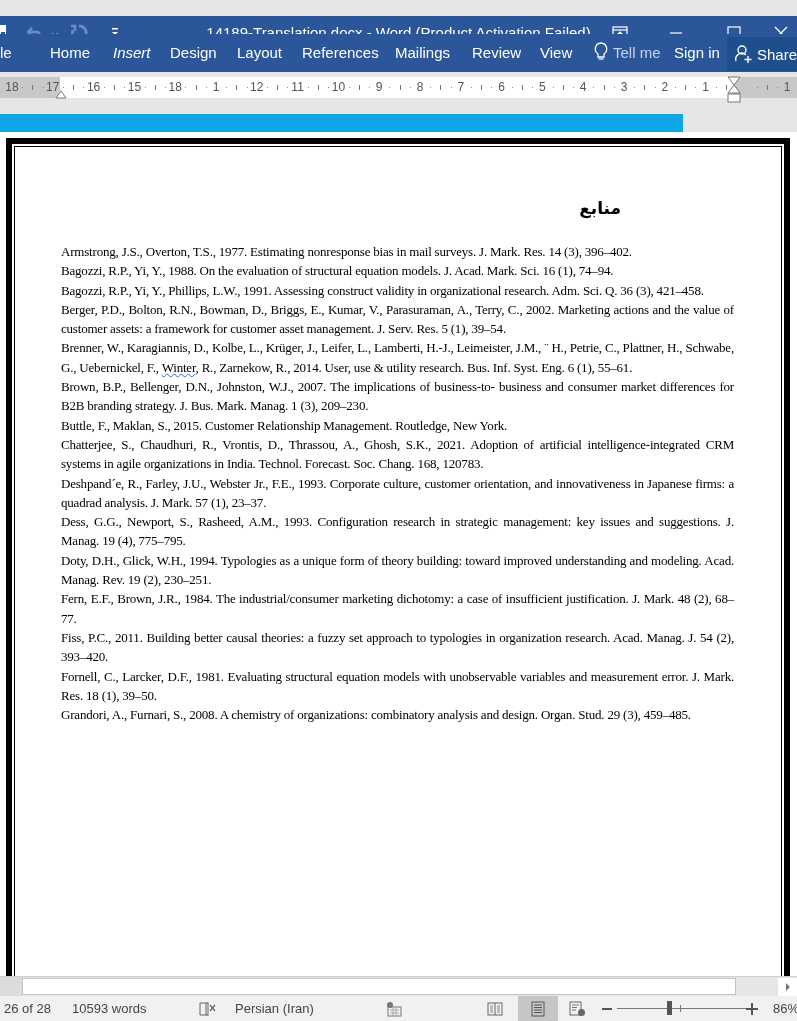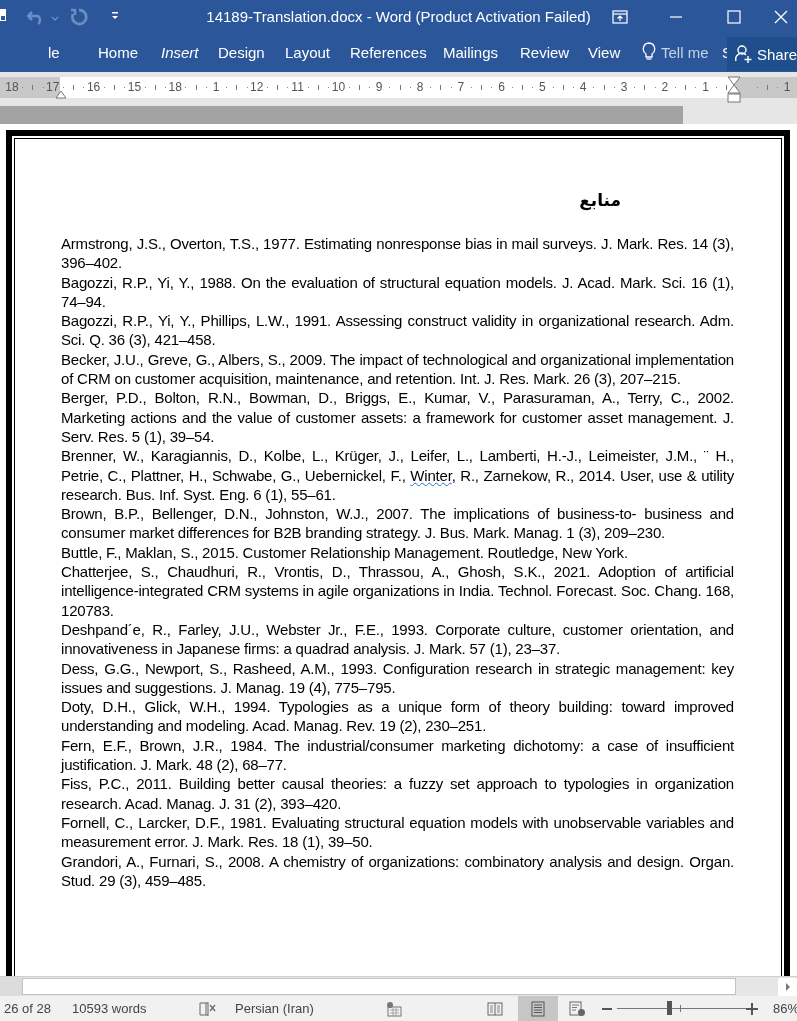--- a/index.html
+++ b/index.html
@@ -1,49 +1,49 @@
 <!DOCTYPE html>
 <html><head>
 <meta charset="utf-8">
 <style>
   * { box-sizing: border-box; margin: 0; padding: 0; }
   html, body { width: 797px; height: 1021px; overflow: hidden; background: #e6e6e6; font-family: "Liberation Sans", "DejaVu Sans", sans-serif; }
   #app { position: relative; width: 797px; height: 1021px; overflow: hidden; }
 
   
-  #titlebar { position: absolute; left: 0; top: 0; width: 797px; height: 34px; background: #2b579a; color: #fff; }
+  #titlebar { position: absolute; left: 0; top: 16px; width: 797px; height: 34px; background: #2b579a; color: #fff; }
   #titlebar .qa { position: absolute; top: 7px; height: 20px; color: #fff; font-size: 14px; line-height: 20px; text-align: center; }
   #titlebar .title { position: absolute; left: 0; right: 0; top: 8px; text-align: center; font-size: 15px; color: #fff; letter-spacing: 0; pointer-events: none; }
   .winbtn { position: absolute; top: 0; height: 34px; width: 44px; display: flex; align-items: center; justify-content: center; }
 
   
   #ribbon { position: absolute; left: 0; top: 34px; width: 797px; height: 38px; background: #2b579a; color: #fff; font-size: 15px; }
-  .rtab { position: absolute; top: 9px; line-height: 20px; color: #fff; white-space: nowrap; margin-left: 48px; }
+  .rtab { position: absolute; top: 9px; line-height: 20px; color: #fff; white-space: nowrap; }
   #share-btn { position: absolute; left: 727px; top: 3px; width: 75px; height: 34px; background: #1e4e8c; display: flex; align-items: center; padding-left: 8px; }
   #share-btn span.lbl { margin-left: 4px; color: #fff; font-size: 15px; }
 
   
   #ruler-wrap { position: absolute; left: 0; top: 72px; width: 797px; height: 34px; background: #e6e6e6; }
   #ruler-strip { position: absolute; left: 0; top: 77px; width: 797px; height: 21px; background: #ffffff; }
   #ruler-left-gray { position: absolute; left: 0; top: 77px; width: 60px; height: 21px; background: #c8c8c8; }
   #ruler-right-gray { position: absolute; left: 734px; top: 77px; width: 63px; height: 21px; background: #c8c8c8; }
   .rnum { position: absolute; top: 80px; font-size: 12px; color: #555; line-height: 14px; transform: translateX(-50%); }
   .rtick { position: absolute; top: 85px; width: 1px; height: 5px; background: #777; }
   .rdot { position: absolute; top: 87px; width: 1px; height: 1px; background: #888; }
 
   
   #doc-area { position: absolute; left: 0; top: 106px; width: 797px; height: 870px; background: #e6e6e6; overflow: hidden; }
-  #page { position: absolute; left: 0; top: 0; width: 683px; height: 870px; background: #a3a3a3; }
+  #page { position: absolute; left: 0; top: 8px; width: 683px; height: 870px; background: #0ea5e9; }
   #page-sheet { position: absolute; left: 0; top: 18px; width: 797px; height: 860px; background: #fff; }
   #border-outer { position: absolute; left: 6px; top: 24px; width: 784px; height: 900px; border-top: 6px solid #000; border-left: 6px solid #000; border-right: 6px solid #000; }
   #border-inner { position: absolute; left: 14px; top: 32px; width: 768px; height: 900px; border-top: 1.5px solid #000; border-left: 1.5px solid #000; border-right: 1.5px solid #000; }
 
   #heading { position: absolute; right: 62px; top: 84px; font-family: "DejaVu Sans", sans-serif; font-weight: bold; font-size: 17px; color: #000; direction: rtl; }
 
-  #refs { position: absolute; left: 61px; top: 128px; width: 673px; font-family: Liberation Sans, sans-serif; font-size: 15px; line-height: 19.3px; color: #000; }
+  #refs { position: absolute; left: 61px; top: 128px; width: 673px; font-family: Liberation Serif, serif; font-size: 13px; line-height: 19.3px; color: #000; }
   .ref { text-align: justify; text-align-last: left; letter-spacing: -0.2px; word-spacing: 0px; }
   .squiggle { text-decoration: underline wavy #2b6cd8; text-decoration-thickness: 1px; }
 
   
   #hscroll { position: absolute; left: 0; top: 976px; width: 797px; height: 20px; background: #e6e6e6; border-top: 1px solid #d0d0d0; }
   #hscroll-left-gray { position: absolute; left: 0; top: 0; width: 22px; height: 20px; background: #dcdcdc; }
   #hscroll-thumb { position: absolute; left: 22px; top: 1px; width: 714px; height: 17px; background: #fff; border: 1px solid #c3c3c3; }
   #hscroll-right-btn { position: absolute; left: 778px; top: 1px; width: 19px; height: 18px; background: #fff; display: flex; align-items: center; justify-content: center; }
 
   
@@ -248,31 +248,30 @@
       <div id="page-sheet"></div>
       <div id="border-outer"></div>
       <div id="border-inner"></div>
 
       <div id="heading">منابع</div>
 
       <div id="refs">
         <p class="ref">Armstrong, J.S., Overton, T.S., 1977. Estimating nonresponse bias in mail surveys. J. Mark. Res. 14 (3), 396–402.</p>
         <p class="ref">Bagozzi, R.P., Yi, Y., 1988. On the evaluation of structural equation models. J. Acad. Mark. Sci. 16 (1), 74–94.</p>
         <p class="ref">Bagozzi, R.P., Yi, Y., Phillips, L.W., 1991. Assessing construct validity in organizational research. Adm. Sci. Q. 36 (3), 421–458.</p>
-        <p class="ref">Becker, J.U., Greve, G., Albers, S., 2009. The impact of technological and organizational implementation of CRM on customer acquisition, maintenance, and retention. Int. J. Res. Mark. 26 (3), 207–215.</p>
         <p class="ref">Berger, P.D., Bolton, R.N., Bowman, D., Briggs, E., Kumar, V., Parasuraman, A., Terry, C., 2002. Marketing actions and the value of customer assets: a framework for customer asset management. J. Serv. Res. 5 (1), 39–54.</p>
         <p class="ref"><span>Brenner, W., Karagiannis, D., Kolbe, L., Krüger, J., Leifer, L., Lamberti, H.-J., Leimeister, J.M., ¨       H., Petrie, C., Plattner, H., Schwabe, G., Uebernickel, F., </span><span class="squiggle">Winter</span><span>, R., Zarnekow, R., 2014. User, use &amp; utility research. Bus. Inf. Syst. Eng. 6 (1), 55–61.</span></p>
         <p class="ref">Brown, B.P., Bellenger, D.N., Johnston, W.J., 2007. The implications of business-to- business and consumer market differences for B2B branding strategy. J. Bus. Mark. Manag. 1 (3), 209–230.</p>
         <p class="ref">Buttle, F., Maklan, S., 2015. Customer Relationship Management. Routledge, New York.</p>
         <p class="ref">Chatterjee, S., Chaudhuri, R., Vrontis, D., Thrassou, A., Ghosh, S.K., 2021. Adoption of artificial intelligence-integrated CRM systems in agile organizations in India. Technol. Forecast. Soc. Chang. 168, 120783.</p>
         <p class="ref">Deshpand´e, R., Farley, J.U., Webster Jr., F.E., 1993. Corporate culture, customer orientation, and innovativeness in Japanese firms: a quadrad analysis. J. Mark. 57 (1), 23–37.</p>
         <p class="ref">Dess, G.G., Newport, S., Rasheed, A.M., 1993. Configuration research in strategic management: key issues and suggestions. J. Manag. 19 (4), 775–795.</p>
         <p class="ref">Doty, D.H., Glick, W.H., 1994. Typologies as a unique form of theory building: toward improved understanding and modeling. Acad. Manag. Rev. 19 (2), 230–251.</p>
         <p class="ref">Fern, E.F., Brown, J.R., 1984. The industrial/consumer marketing dichotomy: a case of insufficient justification. J. Mark. 48 (2), 68–77.</p>
-        <p class="ref">Fiss, P.C., 2011. Building better causal theories: a fuzzy set approach to typologies in organization research. Acad. Manag. J. 31 (2), 393–420.</p>
+        <p class="ref">Fiss, P.C., 2011. Building better causal theories: a fuzzy set approach to typologies in organization research. Acad. Manag. J. 54 (2), 393–420.</p>
         <p class="ref">Fornell, C., Larcker, D.F., 1981. Evaluating structural equation models with unobservable variables and measurement error. J. Mark. Res. 18 (1), 39–50.</p>
         <p class="ref">Grandori, A., Furnari, S., 2008. A chemistry of organizations: combinatory analysis and design. Organ. Stud. 29 (3), 459–485.</p>
       </div>
     </div>
   </div>
 
   <div id="hscroll">
     <div id="hscroll-left-gray"></div>
     <div id="hscroll-thumb"></div>
     <div id="hscroll-right-btn">

